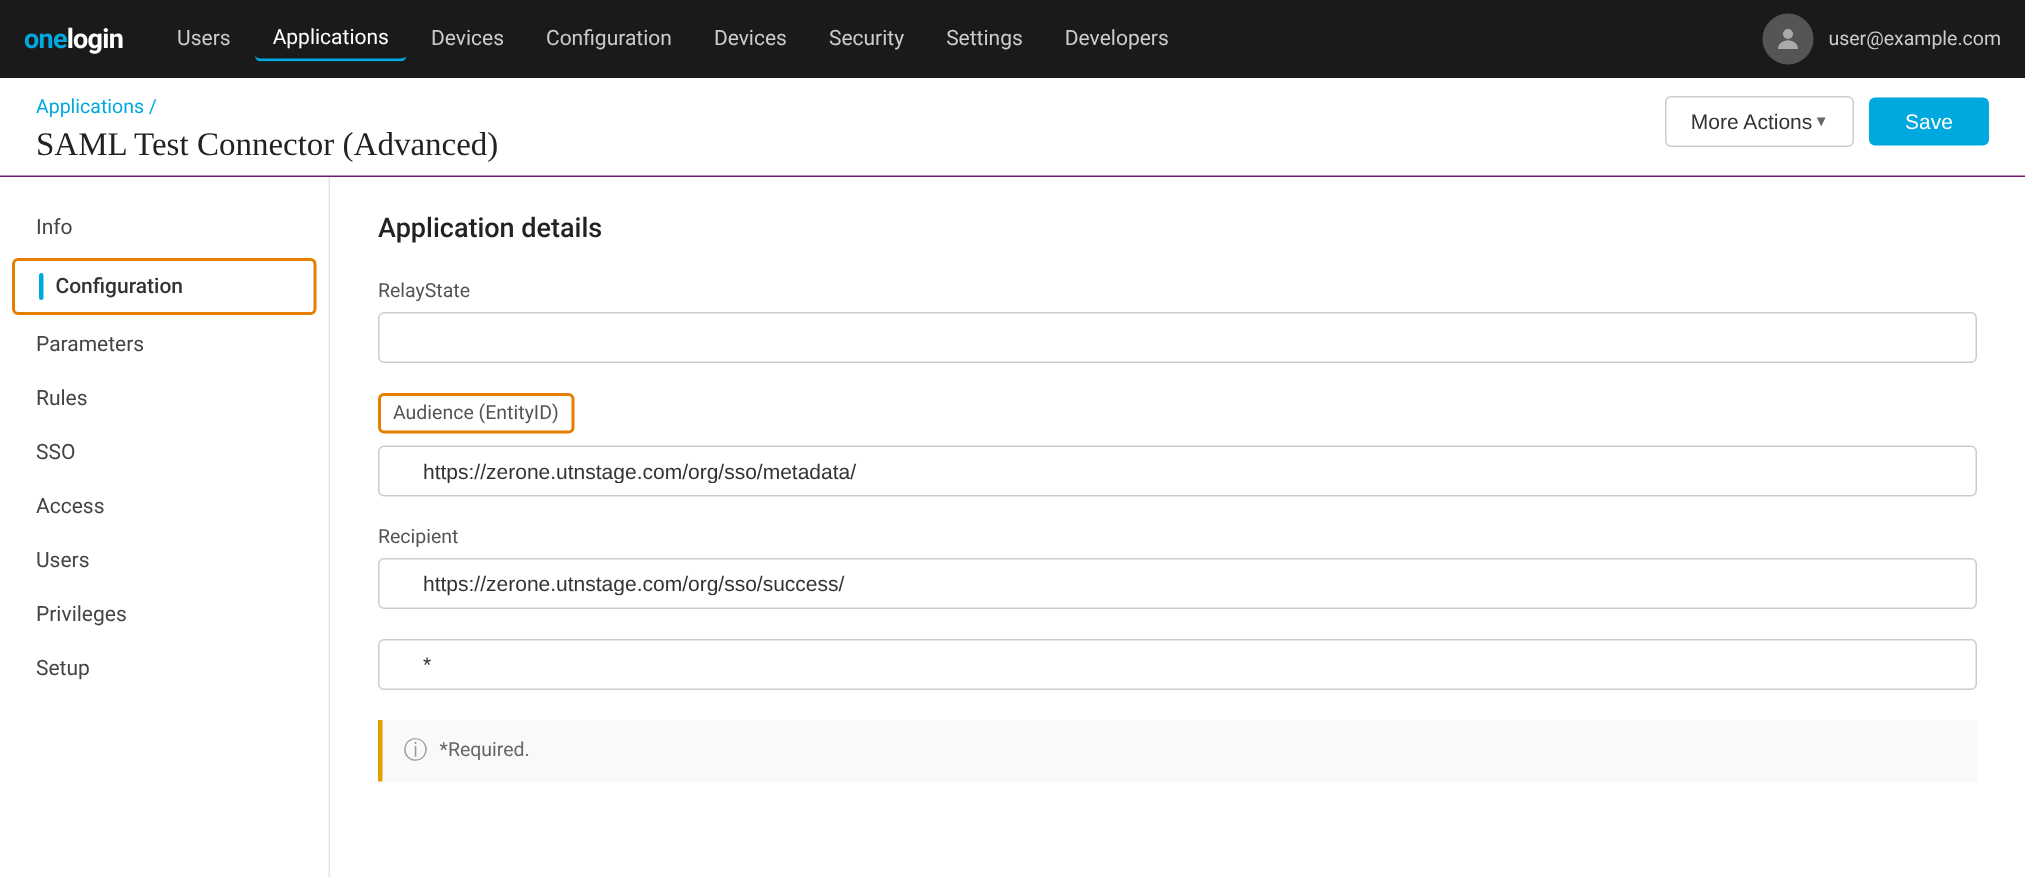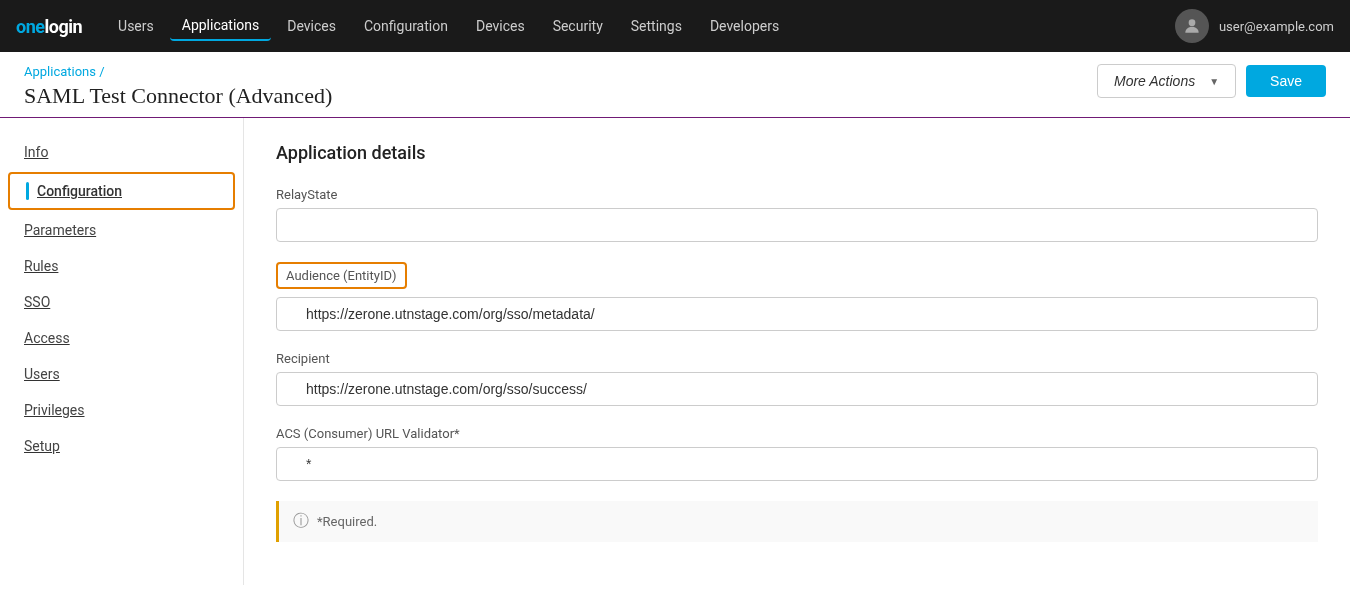--- a/index.html
+++ b/index.html
@@ -90,47 +90,45 @@
     .btn-more-actions {
       border: 1px solid #ccc;
       background: #fff;
       padding: 8px 16px;
       border-radius: 4px;
       cursor: pointer;
       font-size: 14px;
       color: #333;
       display: flex;
       align-items: center;
-      gap: 14px;
-      font-style: italic;
+      gap: 1px;
     }
     .btn-save {
       background: #00a8e0;
       color: #fff;
       border: none;
       padding: 8px 24px;
       border-radius: 4px;
       cursor: pointer;
       font-size: 14px;
       font-weight: 500;
     }
 
     
     .main-layout {
       display: flex;
       height: calc(100vh - 52px - 70px);
     }
 
     
     .sidebar {
-      width: 244px;
+      width: 220px;
       border-right: 1px solid #e5e5e5;
       padding: 16px 0;
       flex-shrink: 0;
-      text-decoration: underline;
     }
     .sidebar-item {
       padding: 10px 24px;
       cursor: pointer;
       color: #444;
       font-size: 14px;
       display: flex;
       align-items: center;
     }
     .sidebar-item.active {
@@ -279,21 +277,20 @@
       <label class="form-label">Audience (EntityID)</label>
       <input class="form-input" type="text" value="https://zerone.utnstage.com/org/sso/metadata/" style="">
     </div>
 
     <div class="form-group">
       <label class="form-label">Recipient</label>
       <input class="form-input" type="text" value="https://zerone.utnstage.com/org/sso/success/" style="">
     </div>
 
     <div class="form-group">
-      <label class="form-label">ACS (Consumer) URL Validator*</label>
       <input class="form-input" type="text" value="*" style="">
     </div>
 
     <div class="required-note">
       <span class="info-icon">ⓘ</span>
       <span>*Required.</span>
     </div>
 
   </main>
 </div>

